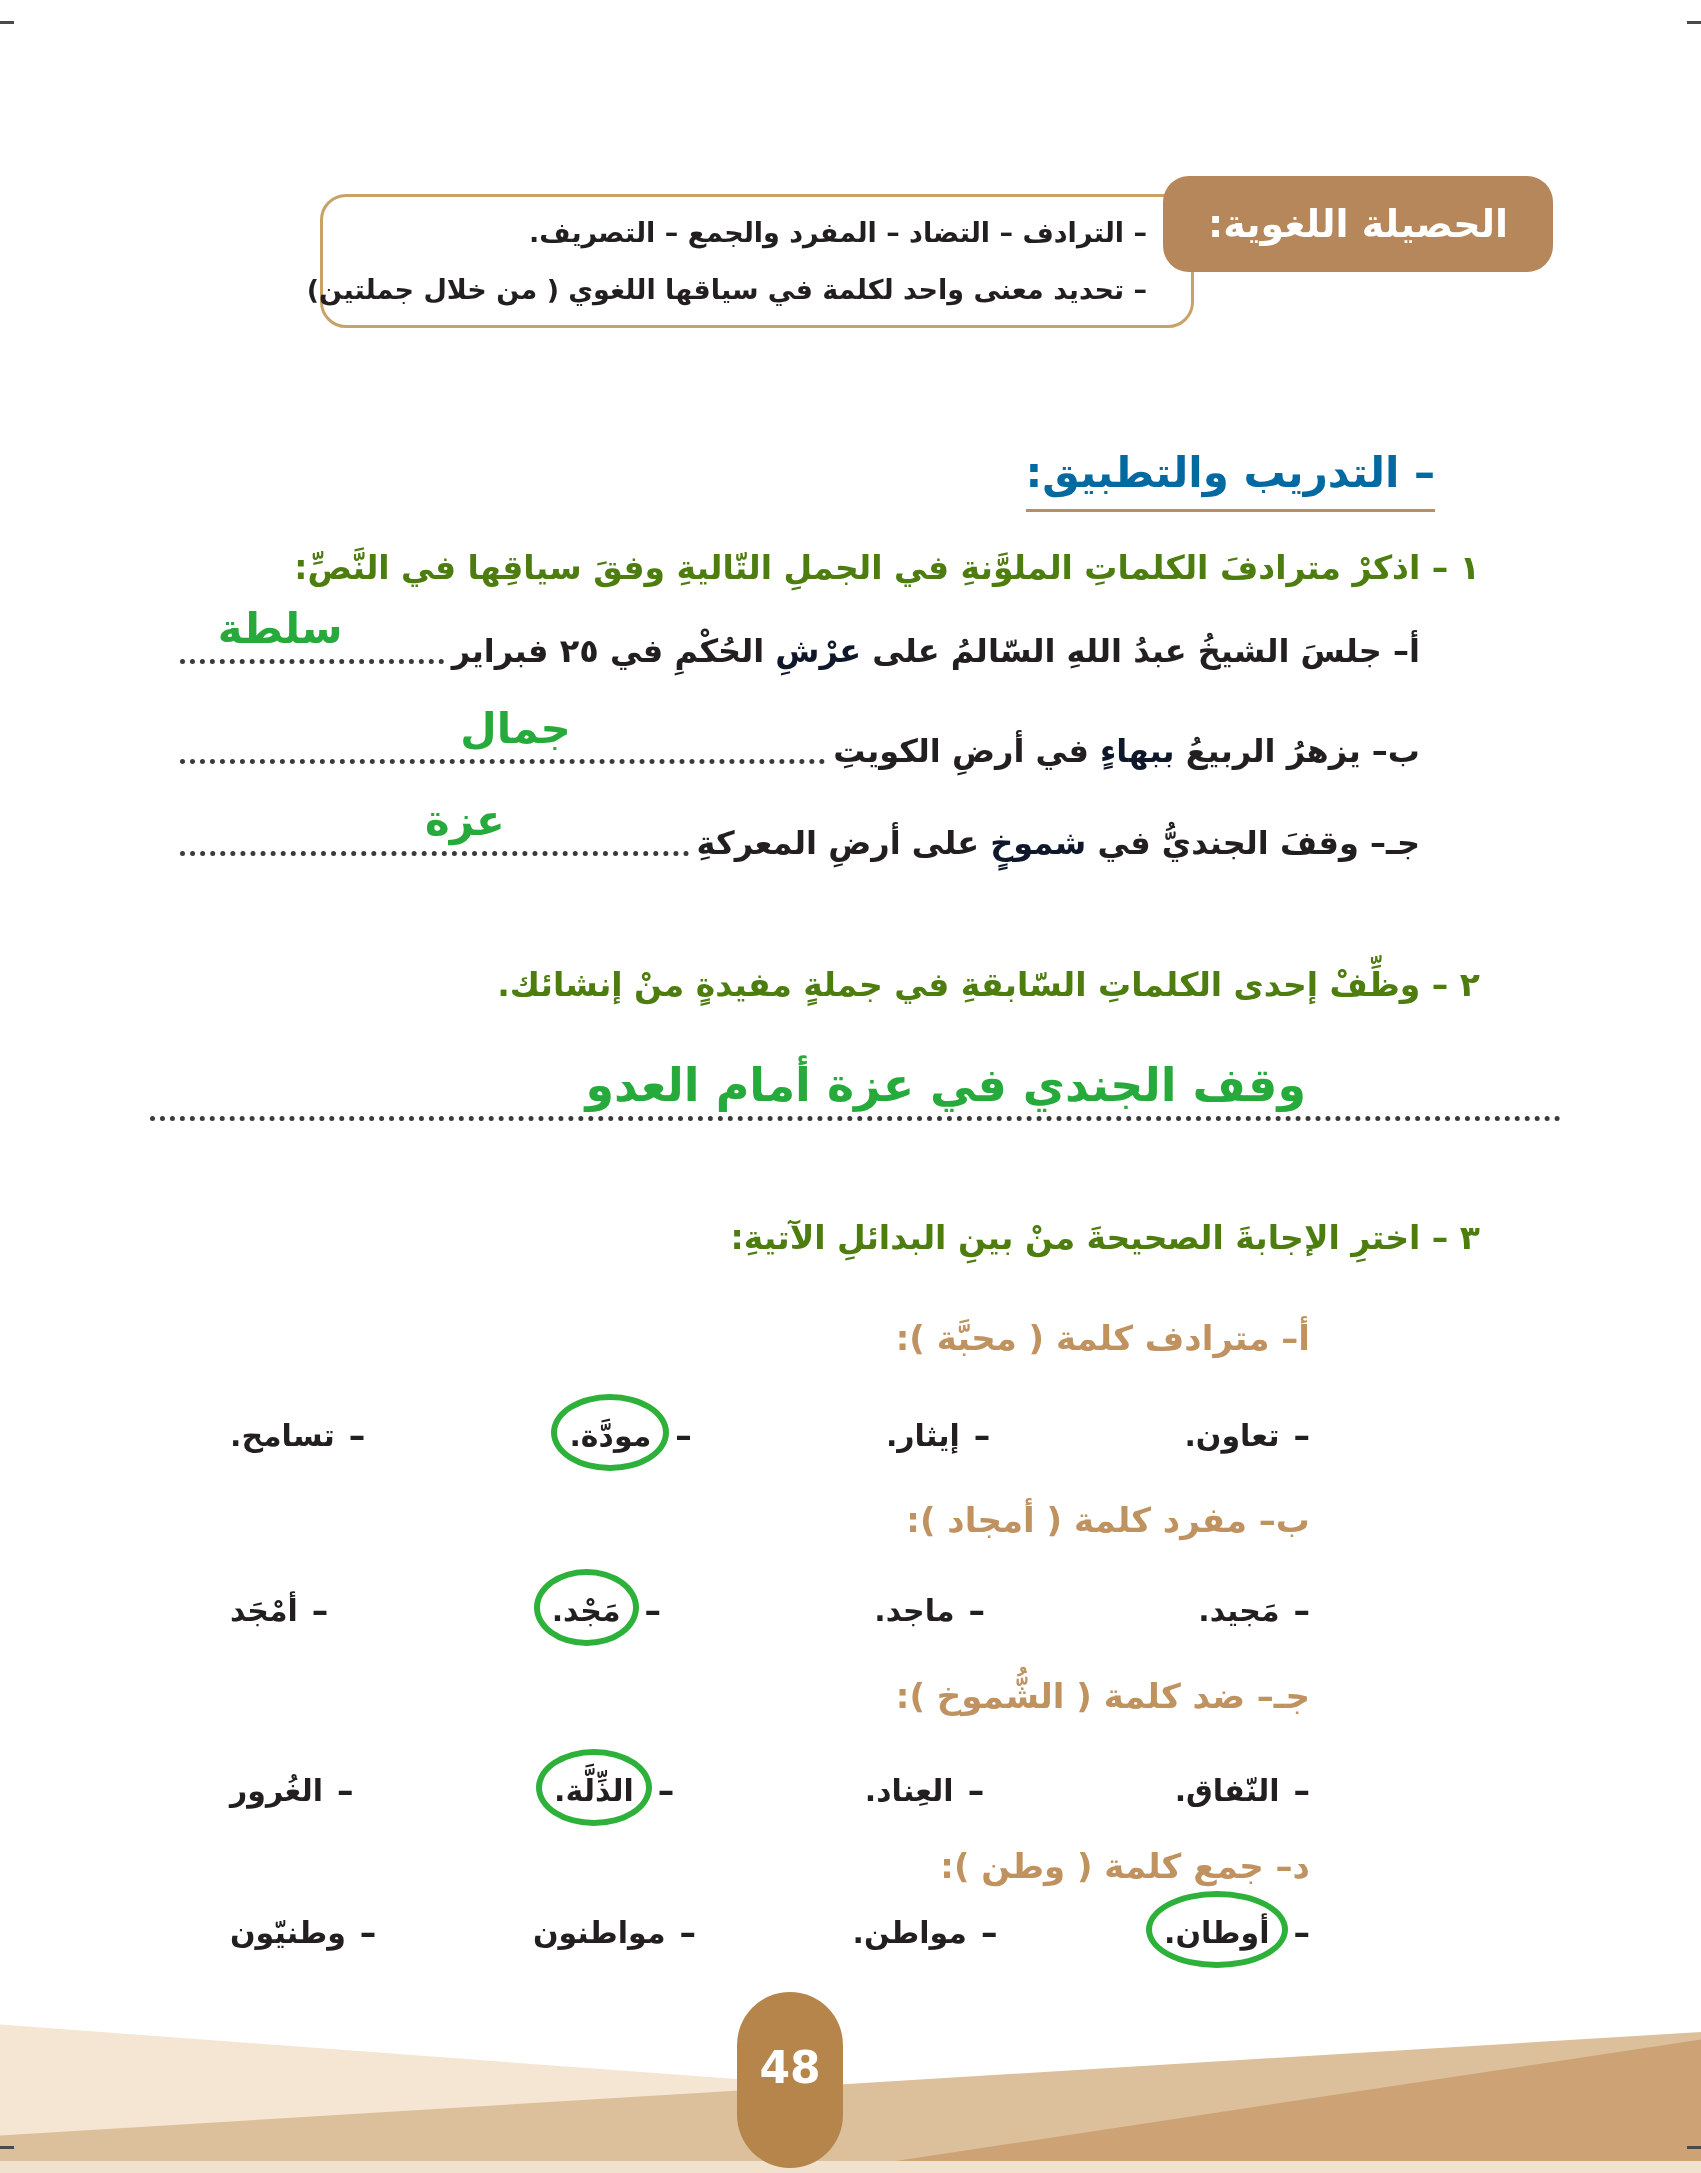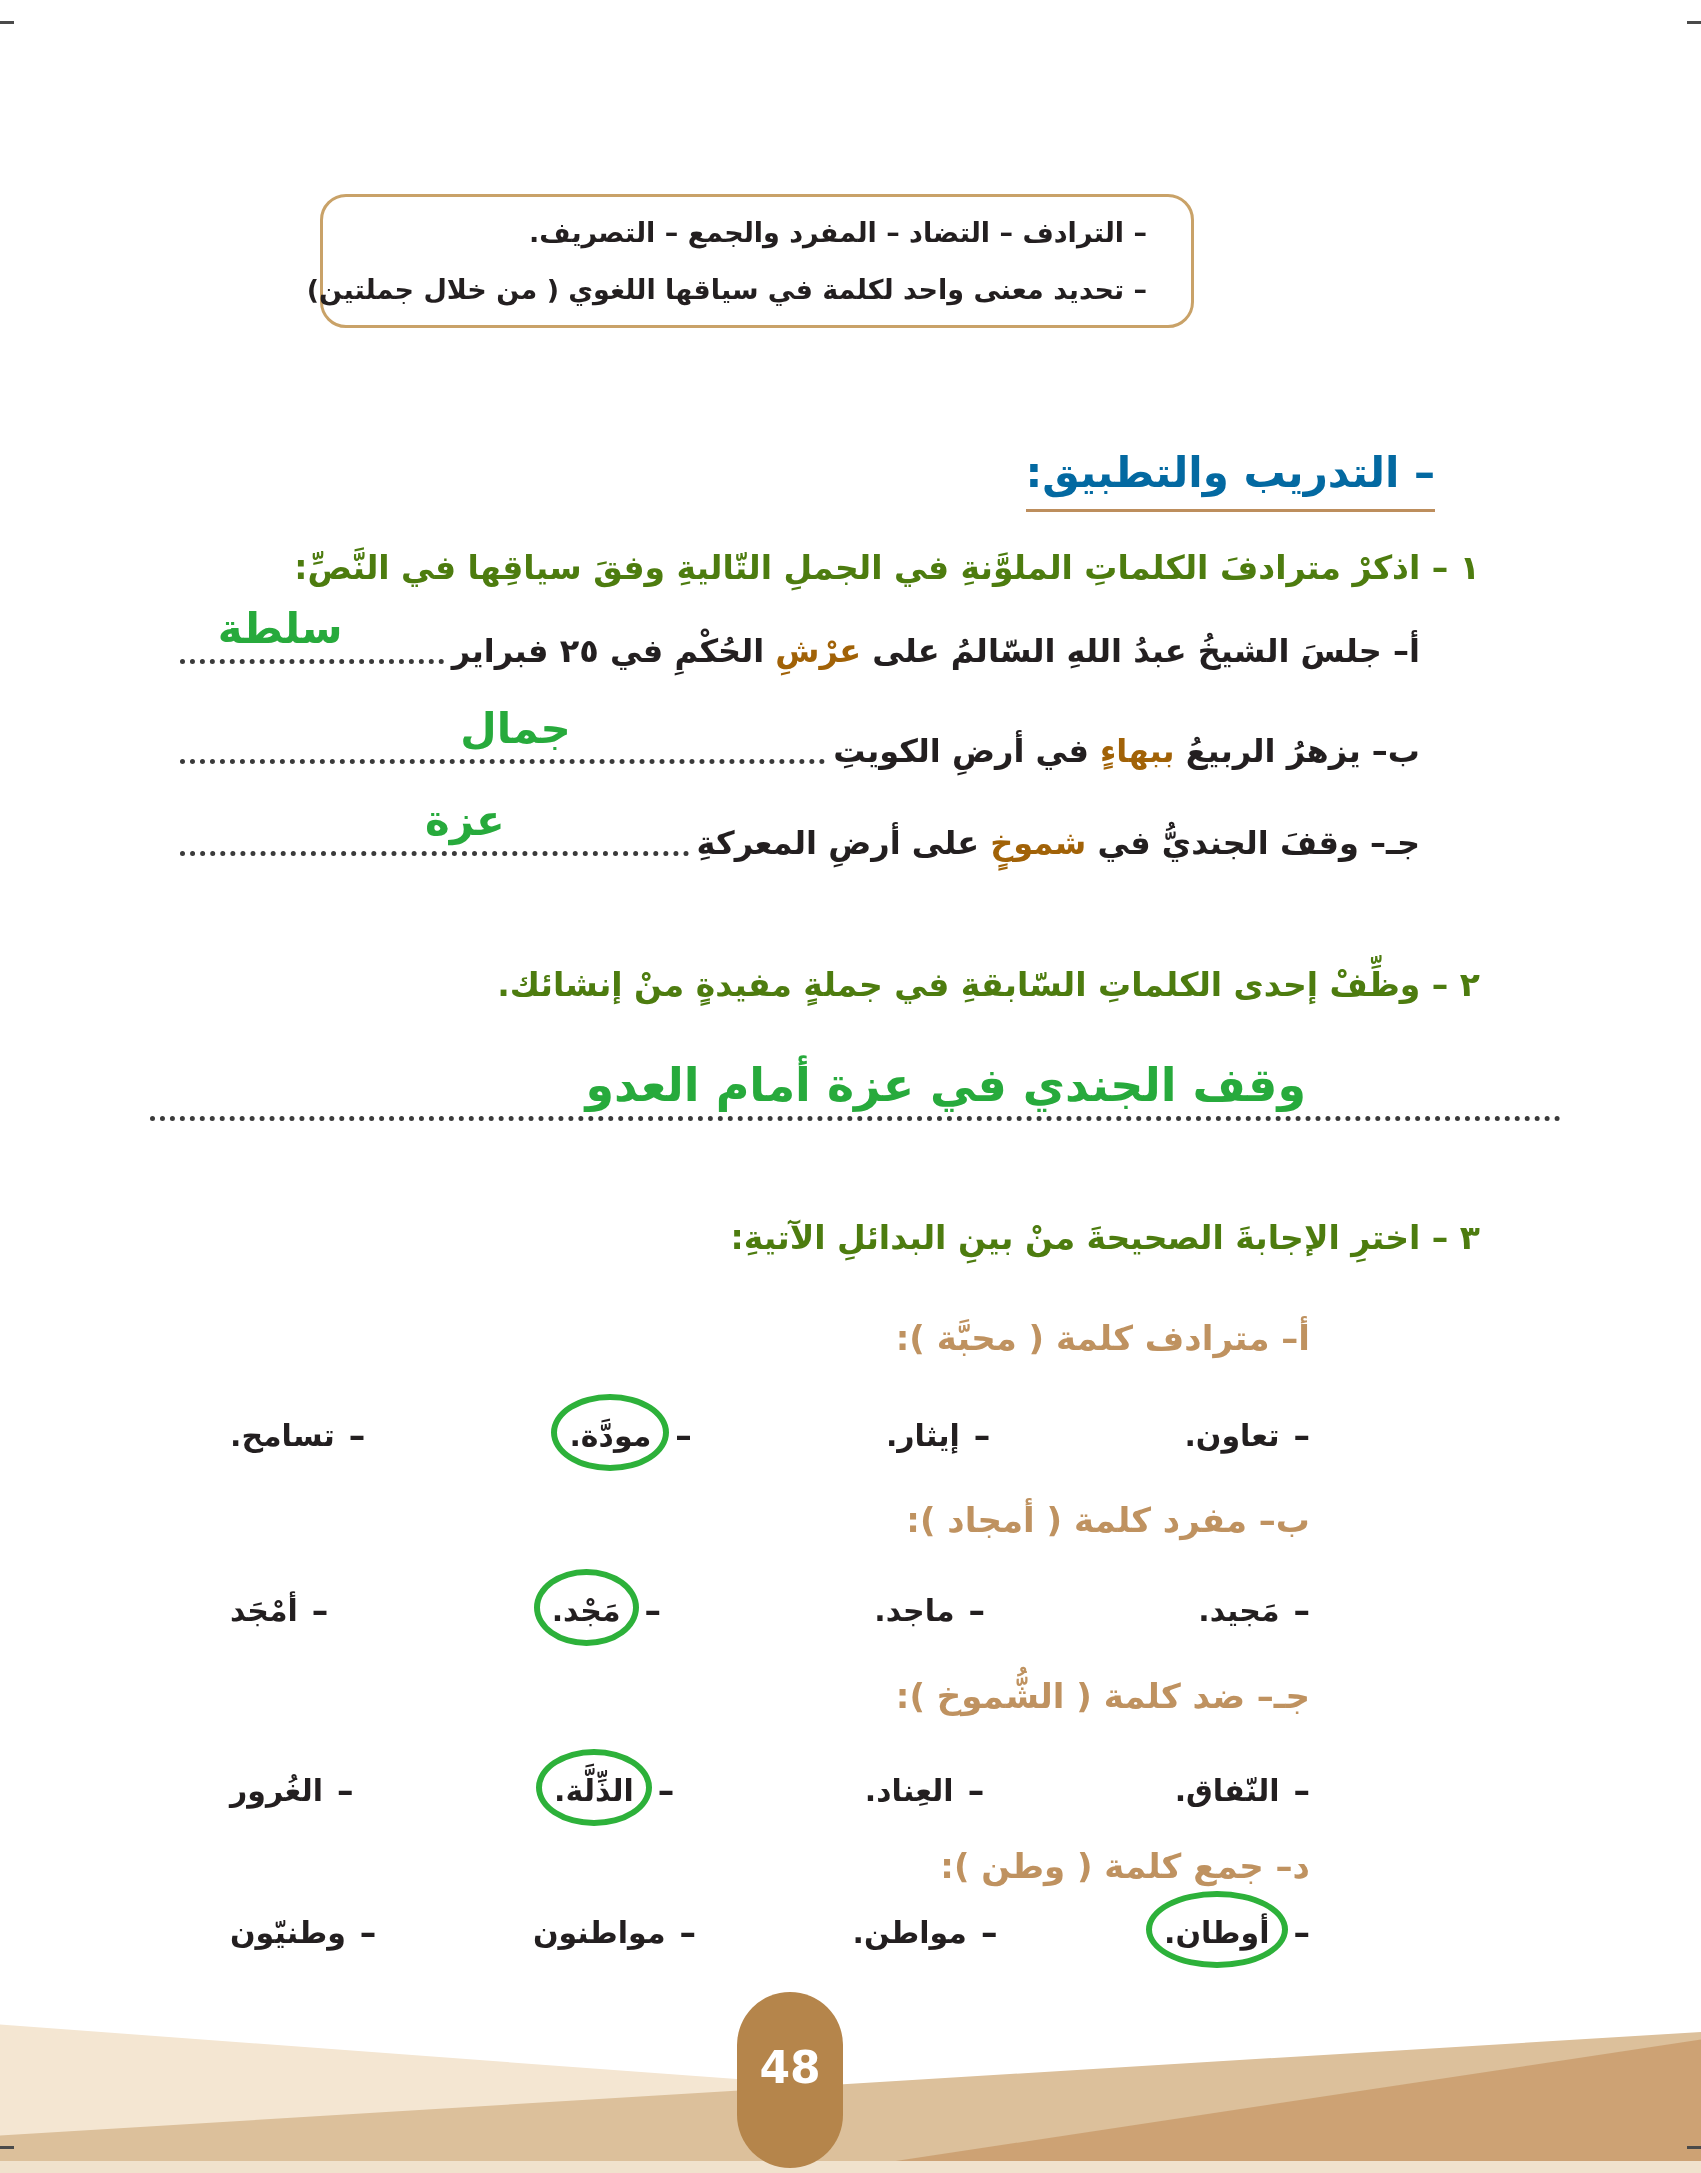--- a/index.html
+++ b/index.html
@@ -49,21 +49,21 @@
   .sent-row{
     position:absolute;left:180px;right:281px;height:74px;
     display:flex;align-items:flex-end;
   }
   .row-a{top:600px;}
   .row-b{top:700px;}
   .row-c{top:792px;}
   .sentence{
     font-size:32px;font-weight:bold;white-space:nowrap;line-height:1.4;color:#231f20;
   }
-  .hl{color:#a16207;}
+  .hl{color:#0f172a;}
   .dot-fill{
     flex:1;position:relative;
     border-bottom:5px dotted #3a3a3a;
     margin:0 8px 10px 0;height:1px;
   }
   .hand-ans{
     position:absolute;bottom:6px;transform:translateX(-50%);
     color:#27aa3c;font-size:42px;font-weight:bold;white-space:nowrap;
   }
   .row-a .hand-ans{left:38%;}
@@ -140,20 +140,23 @@
   .m-tl{left:0;top:21px;}
   .m-tr{left:1687px;top:21px;}
   .m-bl{left:0;top:2146px;}
   .m-br{left:1687px;top:2146px;}
 </style>
 </head>
 <body>
 
 <div class="page">
 
+  <div class="header-tab">
+    <span>الحصيلة اللغوية:</span>
+  </div>
   <div class="header-box">
     <div class="line">– الترادف – التضاد – المفرد والجمع – التصريف.</div>
     <div class="line">– تحديد معنى واحد لكلمة في سياقها اللغوي ( من خلال جملتين)</div>
   </div>
 
   <div class="section-heading">– التدريب والتطبيق:</div>
 
   <div class="prompt q1-prompt">١ – اذكرْ مترادفَ الكلماتِ الملوَّنةِ في الجملِ التّاليةِ وفقَ سياقِها في النَّصِّ:</div>
 
   <div class="sent-row row-a">

